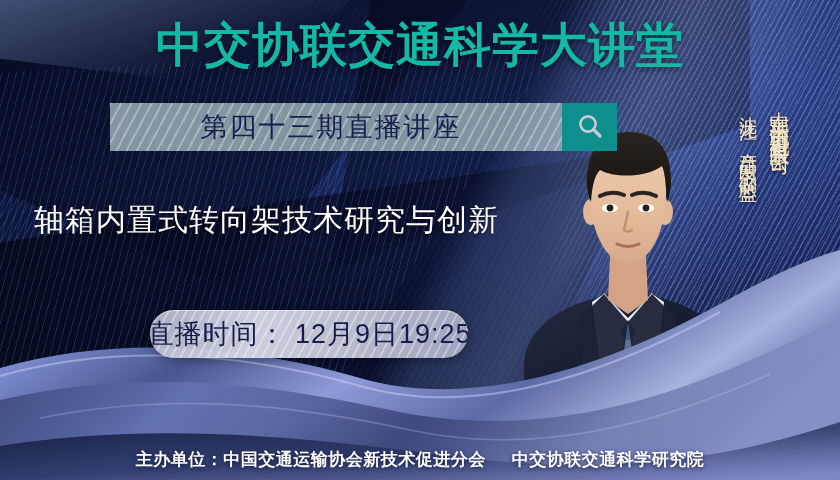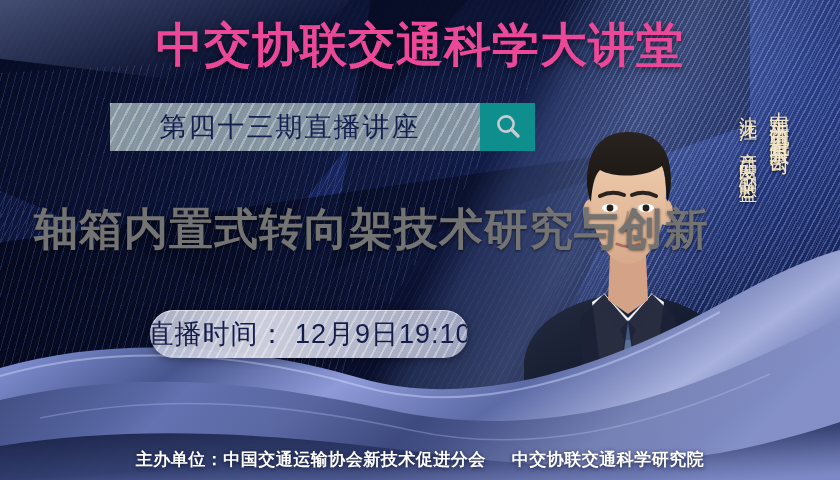--- a/index.html
+++ b/index.html
@@ -96,27 +96,27 @@
     font-weight:700;
     letter-spacing:1px;
     color:#f6e7c8;
     -webkit-text-stroke:3px #ffffff;
     paint-order:stroke fill;
     text-shadow:0 2px 6px rgba(0,0,0,0.55);
     white-space:nowrap;
   }
   .main-title .inner{
     -webkit-text-stroke:0;
-    color:#ec4899;
+    color:#14b8a6;
   }
 
   
   .sub-bar{
     position:absolute;left:110px;top:103px;
-    width:425px;height:48px;
+    width:507px;height:48px;
     display:flex;align-items:stretch;
     background:linear-gradient(90deg,rgba(168,186,192,0.78),rgba(176,193,199,0.70));
     overflow:hidden;
   }
   .sub-bar::before{
     content:"";position:absolute;inset:0;
     background-image:repeating-linear-gradient(118deg,
       rgba(255,255,255,0.30) 0px,
       rgba(255,255,255,0.30) 2px,
       rgba(0,0,0,0) 2px,
@@ -138,22 +138,22 @@
     width:55px;
     background:#0f8e8e;
     display:flex;align-items:center;justify-content:center;
     flex:0 0 55px;
   }
   .sub-bar-icon svg{display:block;}
 
   
   .lecture-title{
     position:absolute;left:34px;top:200px;
-    font-size:44px;font-weight:700;
-    color:#737373;
+    font-size:30px;font-weight:400;
+    color:#ffffff;
     letter-spacing:1px;
     white-space:nowrap;
     text-shadow:0 1px 3px rgba(0,0,0,0.6);
   }
 
   
   .time-pill{
     position:absolute;left:150px;top:310px;
     width:318px;height:48px;
     border-radius:26px;
@@ -343,21 +343,21 @@
       <svg width="30" height="30" viewBox="0 0 30 30" xmlns="http://www.w3.org/2000/svg">
         <circle cx="13" cy="12" r="7.6" stroke="#c8ccd2" stroke-width="2.6" fill="none"></circle>
         <line x1="18.4" y1="17.4" x2="25" y2="24" stroke="#c8ccd2" stroke-width="3.4" stroke-linecap="round"></line>
       </svg>
     </div>
   </div>
 
   <div class="lecture-title">轴箱内置式转向架技术研究与创新</div>
 
   <div class="time-pill">
-    <span class="time-text">直播时间： 12月9日19:10</span>
+    <span class="time-text">直播时间： 12月9日19:25</span>
   </div>
 
   <div class="vtext v-company">中车株洲电力机车有限公司</div>
   <div class="vtext v-person">沈龙江 产品研发中心副总监</div>
 
   <div class="footer">
     <span>主办单位：</span><span>中国交通运输协会新技术促进分会</span><span class="gap"></span><span>中交协联交通科学研究院</span>
   </div>
 
 </div>

